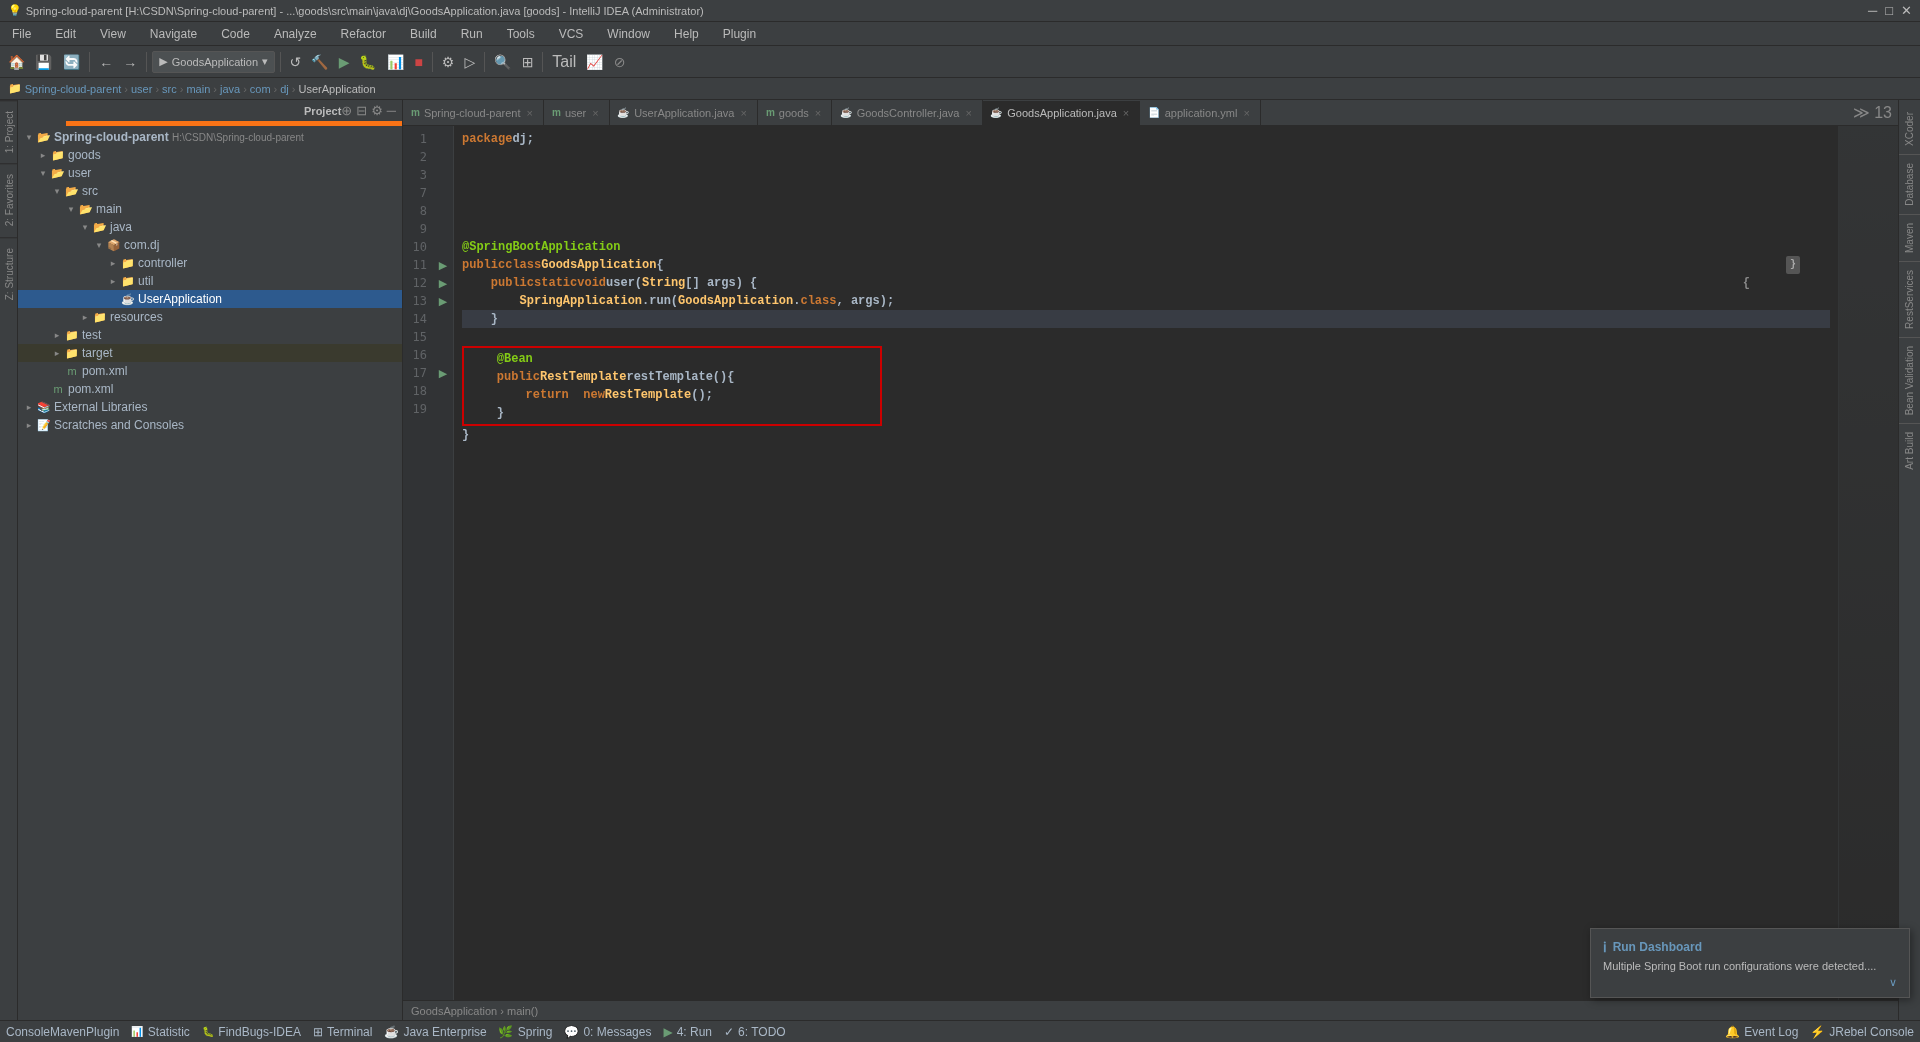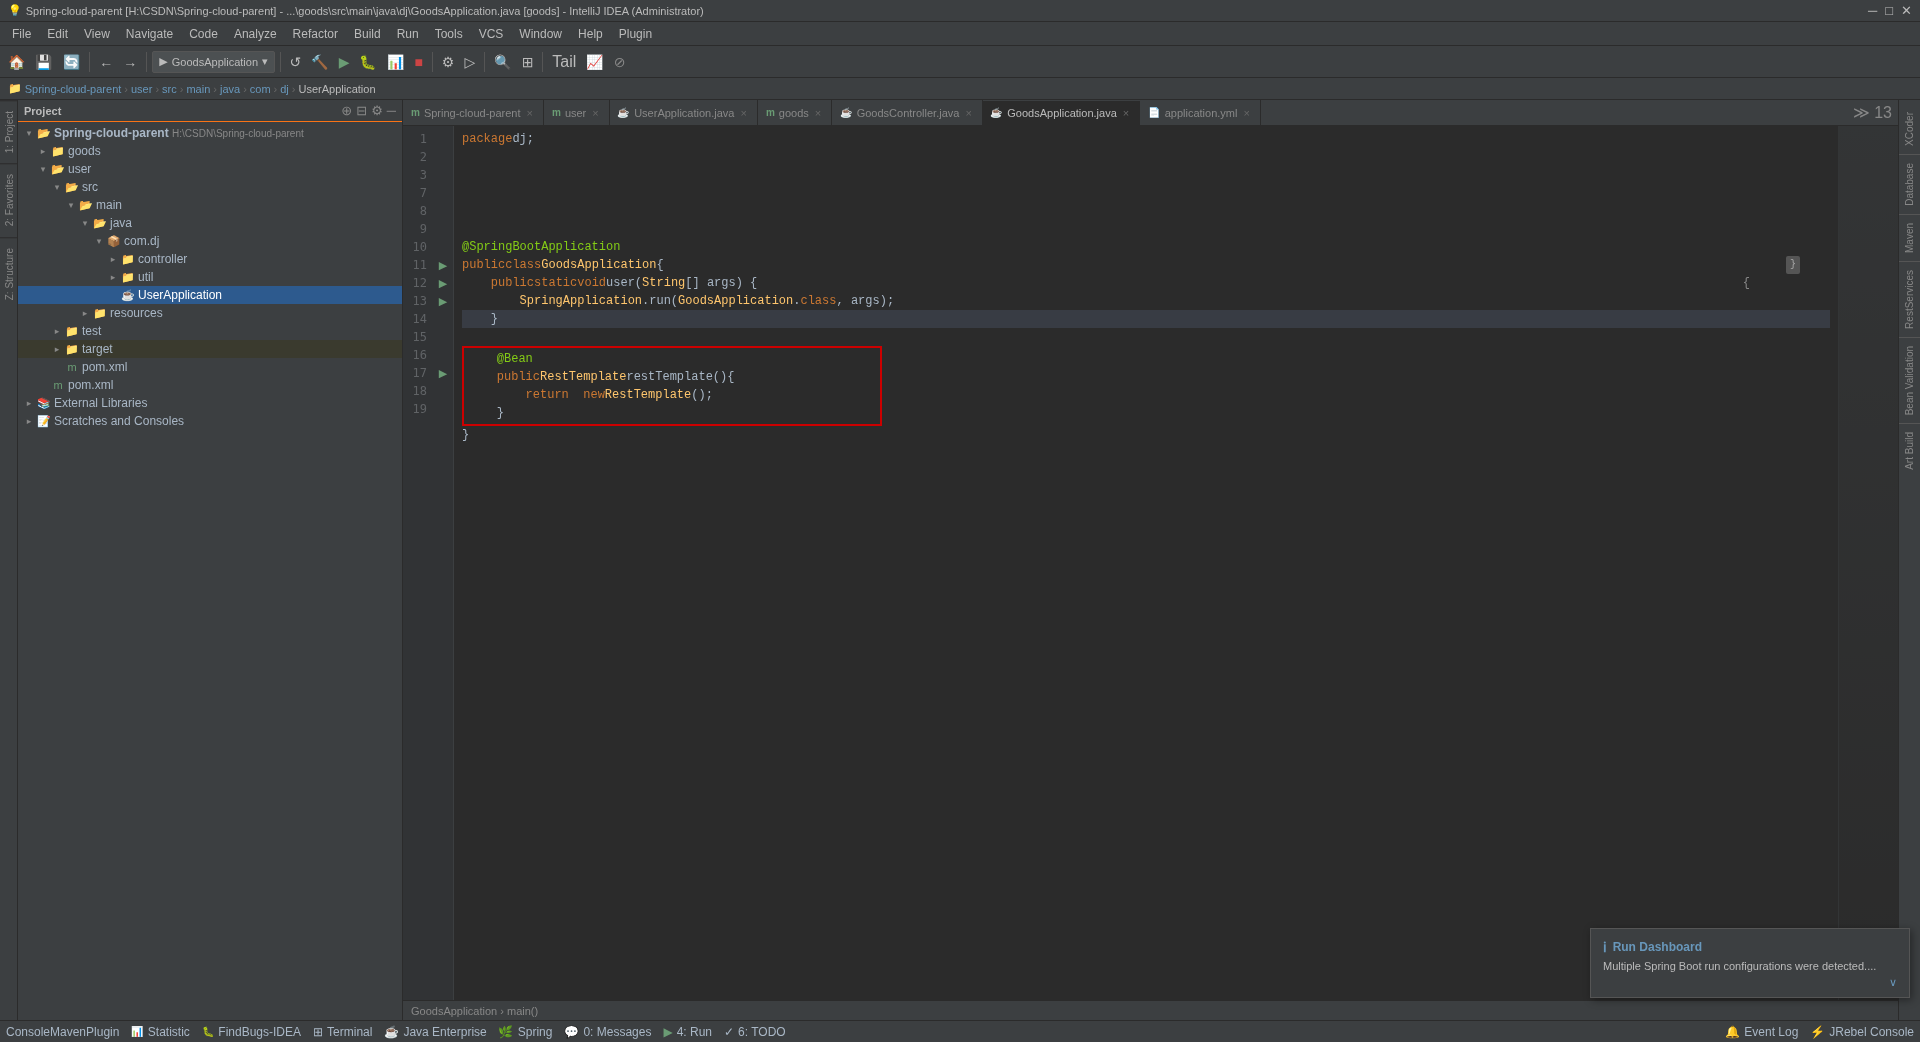--- a/index.html
+++ b/index.html
@@ -5,41 +5,41 @@
     * { box-sizing: border-box; margin: 0; padding: 0; }
     body { font-family: 'Segoe UI', Arial, sans-serif; font-size: 12px; background: #3c3f41; color: #a9b7c6; overflow: hidden; }
     
     
     #title-bar { background: #3c3f41; color: #bbbbbb; padding: 2px 8px; font-size: 11px; display: flex; align-items: center; justify-content: space-between; height: 22px; border-bottom: 1px solid #2b2b2b; }
     #title-bar-left { display: flex; align-items: center; gap: 4px; }
     #title-controls { display: flex; gap: 8px; }
     #title-controls span { cursor: pointer; color: #bbbbbb; font-size: 13px; }
     
     
-    #menu-bar { background: #3c3f41; color: #bbbbbb; display: flex; align-items: center; height: 24px; padding: 0 4px; border-bottom: 1px solid #2b2b2b; }
+    #menu-bar { background: #3c3f41; color: #bbbbbb; display: flex; align-items: center; height: 24px; padding: 0 4px; border-bottom: 1px solid #2b2b2b; gap: 8px; }
     .menu-item { padding: 2px 8px; cursor: pointer; font-size: 12px; }
     
     
     #toolbar { background: #3c3f41; display: flex; align-items: center; height: 32px; padding: 0 4px; border-bottom: 1px solid #2b2b2b; gap: 2px; }
     .toolbar-btn { background: none; border: none; color: #bbbbbb; cursor: pointer; padding: 3px 4px; border-radius: 2px; font-size: 14px; display: flex; align-items: center; justify-content: center; }
     .toolbar-separator { width: 1px; background: #555; height: 20px; margin: 0 3px; }
     .toolbar-dropdown { background: #4c5052; border: 1px solid #555; color: #bbbbbb; padding: 2px 6px; border-radius: 2px; font-size: 11px; display: flex; align-items: center; gap: 4px; cursor: pointer; height: 22px; }
     
     
     #breadcrumb { background: #3c3f41; color: #bbbbbb; display: flex; align-items: center; height: 22px; padding: 0 8px; font-size: 11px; border-bottom: 1px solid #2b2b2b; gap: 3px; }
     .breadcrumb-sep { color: #666; }
     .breadcrumb-item { color: #6897bb; cursor: pointer; }
     .breadcrumb-item.active { color: #bbbbbb; }
     
     
     #main { display: flex; height: calc(100vh - 122px); }
     
     
     #project-panel { width: 385px; background: #3c3f41; border-right: 1px solid #2b2b2b; display: flex; flex-direction: column; }
-    #project-header { background: #3c3f41; padding: 3px 6px; display: flex; align-items: center; justify-content: space-between; border-bottom: 1px solid #f97316; }
+    #project-header { background: #3c3f41; padding: 3px 6px; display: flex; align-items: center; justify-content: flex-end; border-bottom: 5px solid #f97316; margin-left: 48px; }
     #project-header-title { font-size: 11px; color: #bbbbbb; font-weight: bold; }
     #project-header-icons { display: flex; gap: 4px; }
     #project-header-icons span { color: #888; cursor: pointer; font-size: 13px; }
     
     #project-tree { flex: 1; overflow-y: auto; padding: 2px 0; }
     .tree-item { display: flex; align-items: center; padding: 1px 0; cursor: pointer; white-space: nowrap; font-size: 12px; }
     .tree-item.selected { background: #2d5a8e; color: #ffffff; }
     .tree-indent { display: inline-block; }
     .tree-arrow { width: 14px; display: inline-flex; align-items: center; justify-content: center; font-size: 9px; color: #888; flex-shrink: 0; }
     .tree-icon { width: 16px; height: 16px; display: inline-flex; align-items: center; justify-content: center; flex-shrink: 0; font-size: 11px; }
@@ -409,21 +409,21 @@
           <div class="gutter-icon bean-icon">▶</div>
           <div class="gutter-icon"> </div>
           <div class="gutter-icon"> </div>
           <div class="gutter-icon"> </div>
           <div class="gutter-icon"> </div>
           <div class="gutter-icon"> </div>
         </div>
       </div>
       <div id="editor-scroll">
 
-        <div style="font-family:'Consolas','Courier New',monospace;font-size:12px;line-height:18px;position:relative;">
+        <div style="font-family:'Consolas','Courier New',monospace;font-size:12px;line-height:18px;position:relative;font-weight:bold;">
           <div class="code-line">
               <span class="kw">package</span>
               <span class="plain"> dj;</span>
             </div>
           <div class="code-line">&nbsp;</div>
           <div class="code-line">&nbsp;</div>
           <div class="code-line">&nbsp;</div>
           <div class="code-line">&nbsp;</div>
           <div class="code-line">&nbsp;</div>
           <div class="code-line" style="position:relative;">

